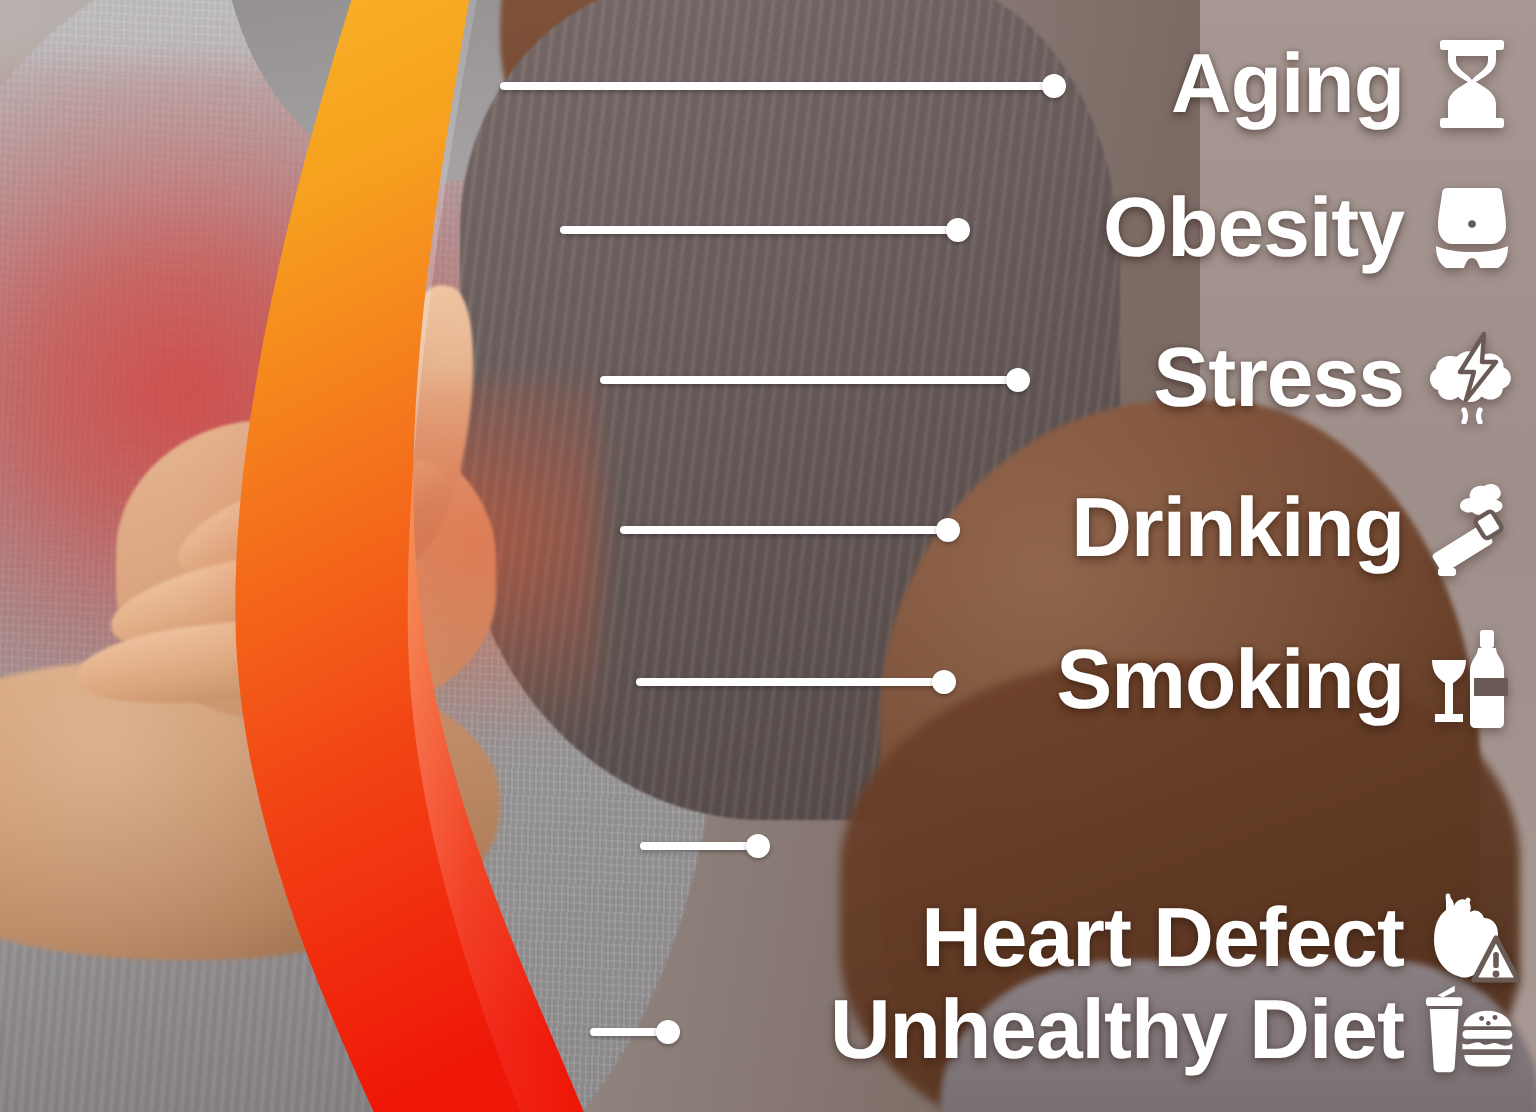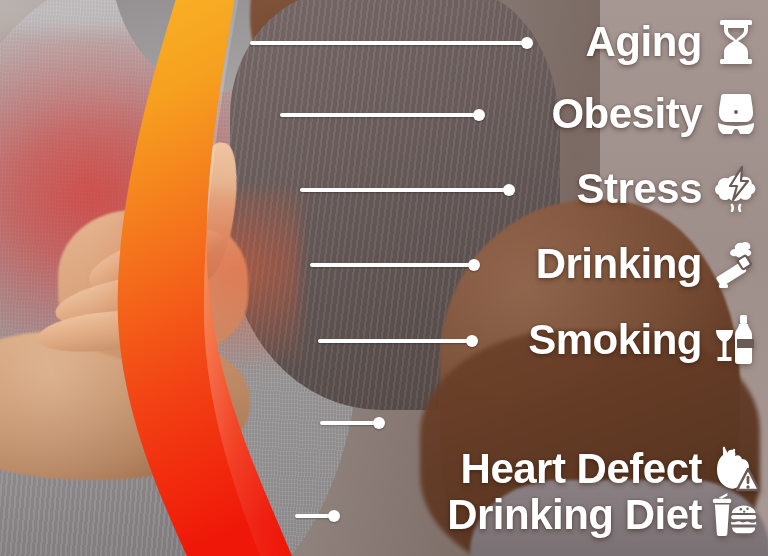--- a/index.html
+++ b/index.html
@@ -320,21 +320,21 @@
                  c0 8 -5 14 -9 18 c-3 3 -7 5 -11 3 C10 41 5 34 5 25 c0-7 2-12 6-15 z"></path>
         <path d="M12 3 c0 4 1 7 3 9 M22 5 c-1 4 -2 7 -4 9" stroke="#fff" stroke-width="2.4" fill="none" stroke-linecap="round"></path>
         <path d="M36 24 L47 45 H25 z" fill="#fff" stroke="#6b5b57" stroke-width="2.6" stroke-linejoin="round"></path>
         <rect x="34.6" y="31" width="2.8" height="8" rx="1.3" fill="#6b5b57"></rect>
         <circle cx="36" cy="42" r="1.7" fill="#6b5b57"></circle>
       </svg>
     </span>
   </div>
 
   <div class="row" style="right:8px;top:491px;">
-    <span class="label">Drinking Diet</span>
+    <span class="label">Unhealthy Diet</span>
     <span class="icon">
       <svg width="50" height="48" viewBox="0 0 50 48" fill="#fff">
         <path d="M7 6 l9 -5 v3 l-6 3 z"></path>
         <rect x="1" y="7" width="19" height="4.5" rx="1.6"></rect>
         <path d="M3 13 h15 l-2 30 c0 2 -1 3 -3 3 h-5 c-2 0 -3 -1 -3 -3 z"></path>
         <path d="M33 14 c7 0 12 4 12.5 8 h-25 C21 18 26 14 33 14z"></path>
         <rect x="20" y="24" width="26" height="4.5" rx="2.2"></rect>
         <path d="M20 31 c4 2 7 -2 10 0 c3 2 5 -1 8 0 c3 1 5 2 8 0 v3 h-26z"></path>
         <path d="M21 37 h24 c0 4 -3 6 -7 6 h-10 c-4 0 -7 -2 -7 -6z"></path>
         <circle cx="30" cy="18" r="1.3" fill="#6b5b57"></circle>

